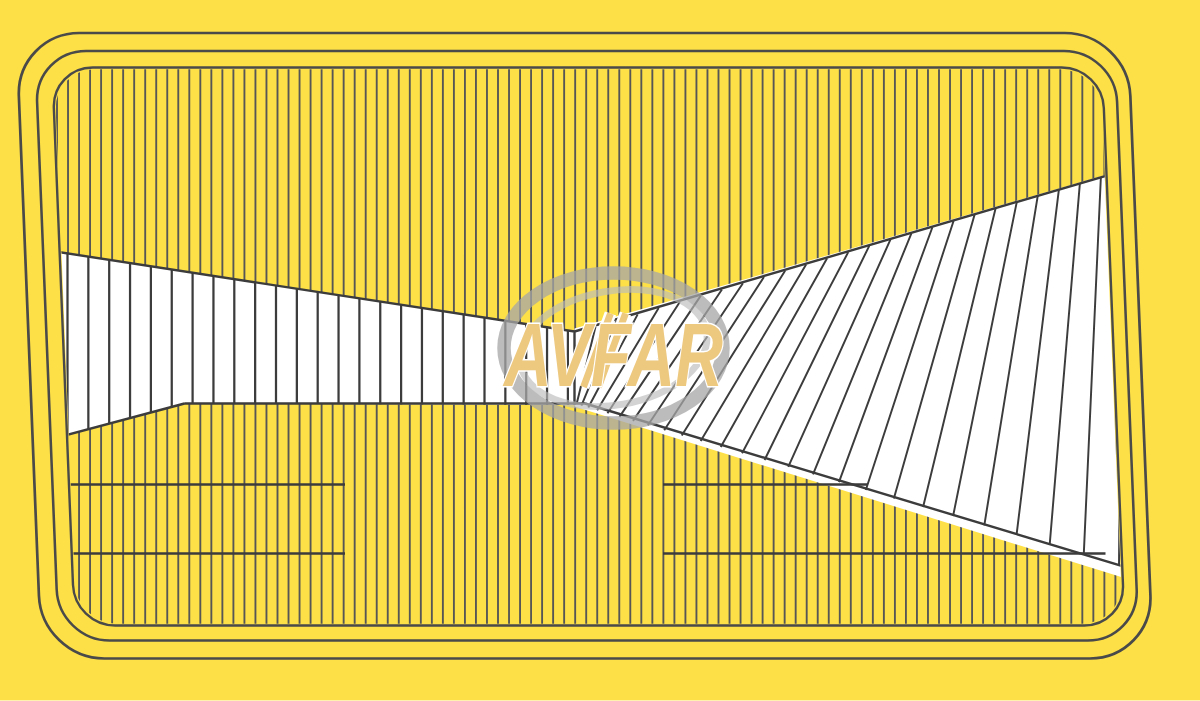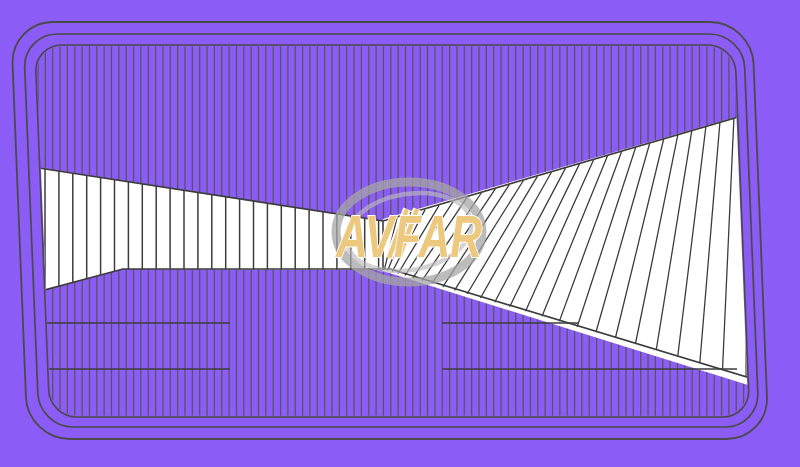--- a/index.html
+++ b/index.html
@@ -1,16 +1,16 @@
 <!DOCTYPE html>
 <html><head>
 <meta charset="utf-8">
 <style>
   html,body{margin:0;padding:0;background:#ffffff;}
-  .stage{position:relative;width:800px;height:467px;background:#8b5cf6;overflow:hidden;
+  .stage{position:relative;width:800px;height:467px;background:#fde047;overflow:hidden;
          font-family:"Liberation Sans",sans-serif;}
   svg{display:block;width:800px;height:467px;}
   .logo-text{font-family:"Liberation Sans",sans-serif;font-weight:bold;font-style:italic;
              paint-order:stroke fill;}
 </style>
 </head>
 <body>
 
 <div class="stage">
   <svg id="drawing" viewBox="0 0 800 467">

